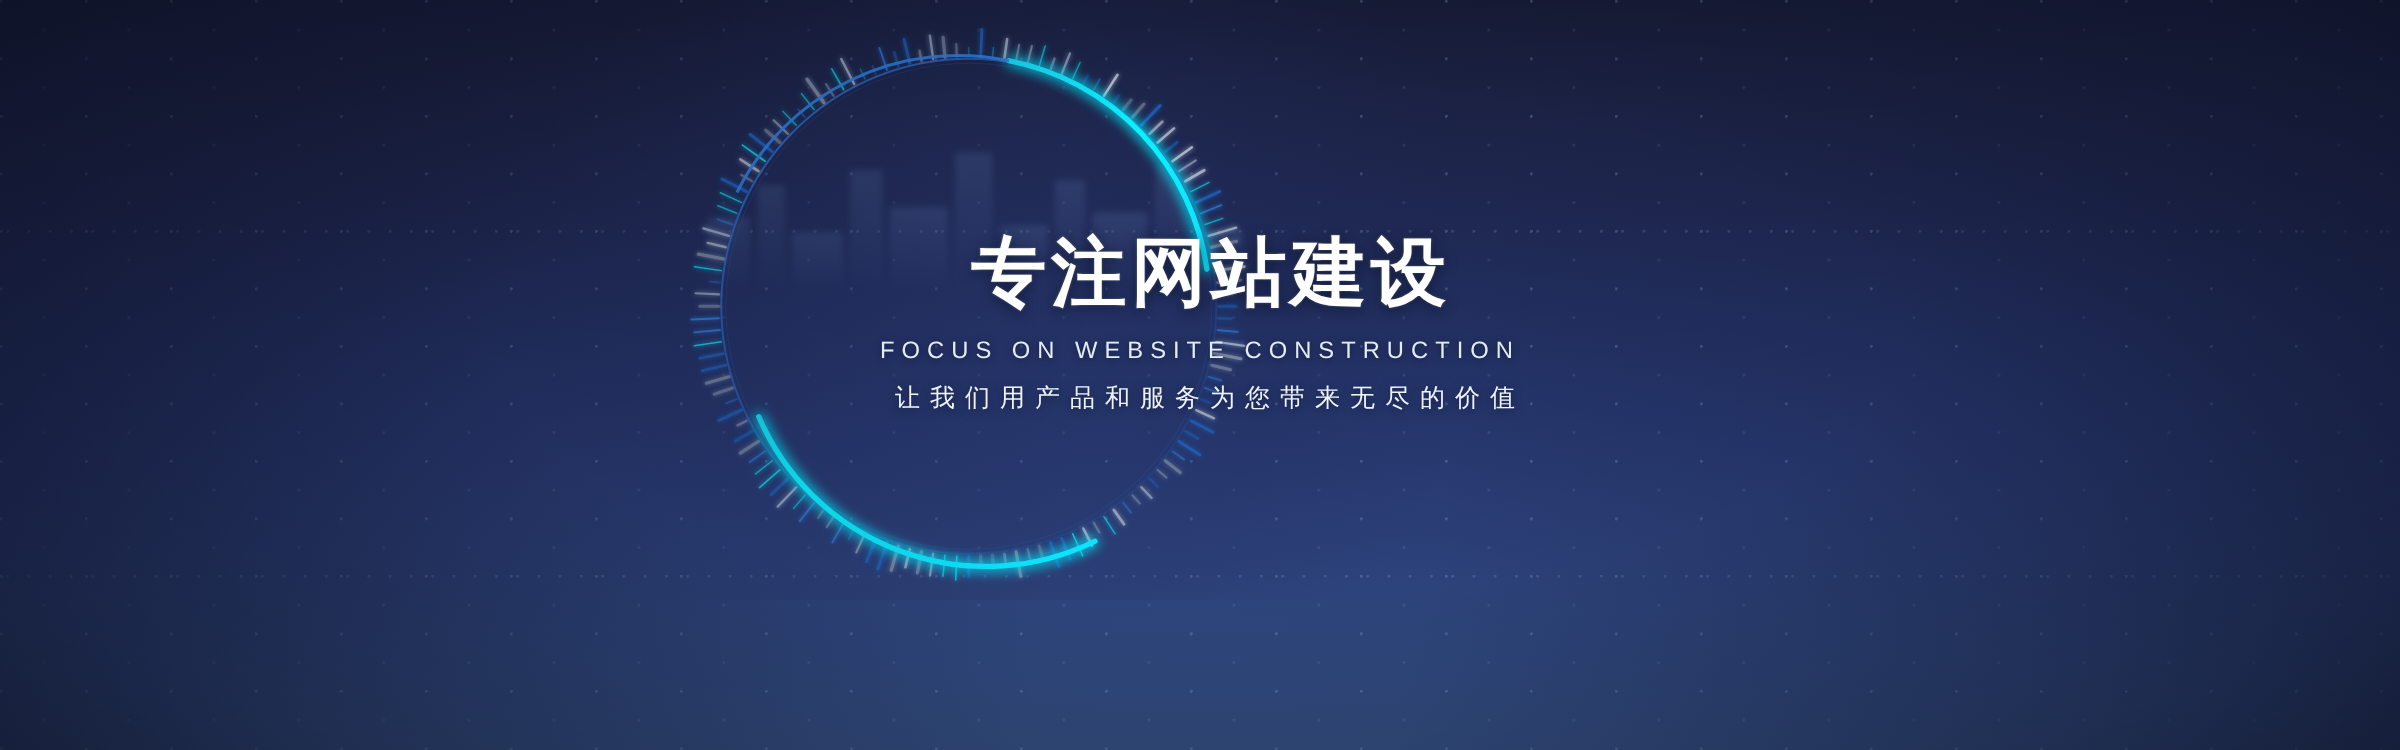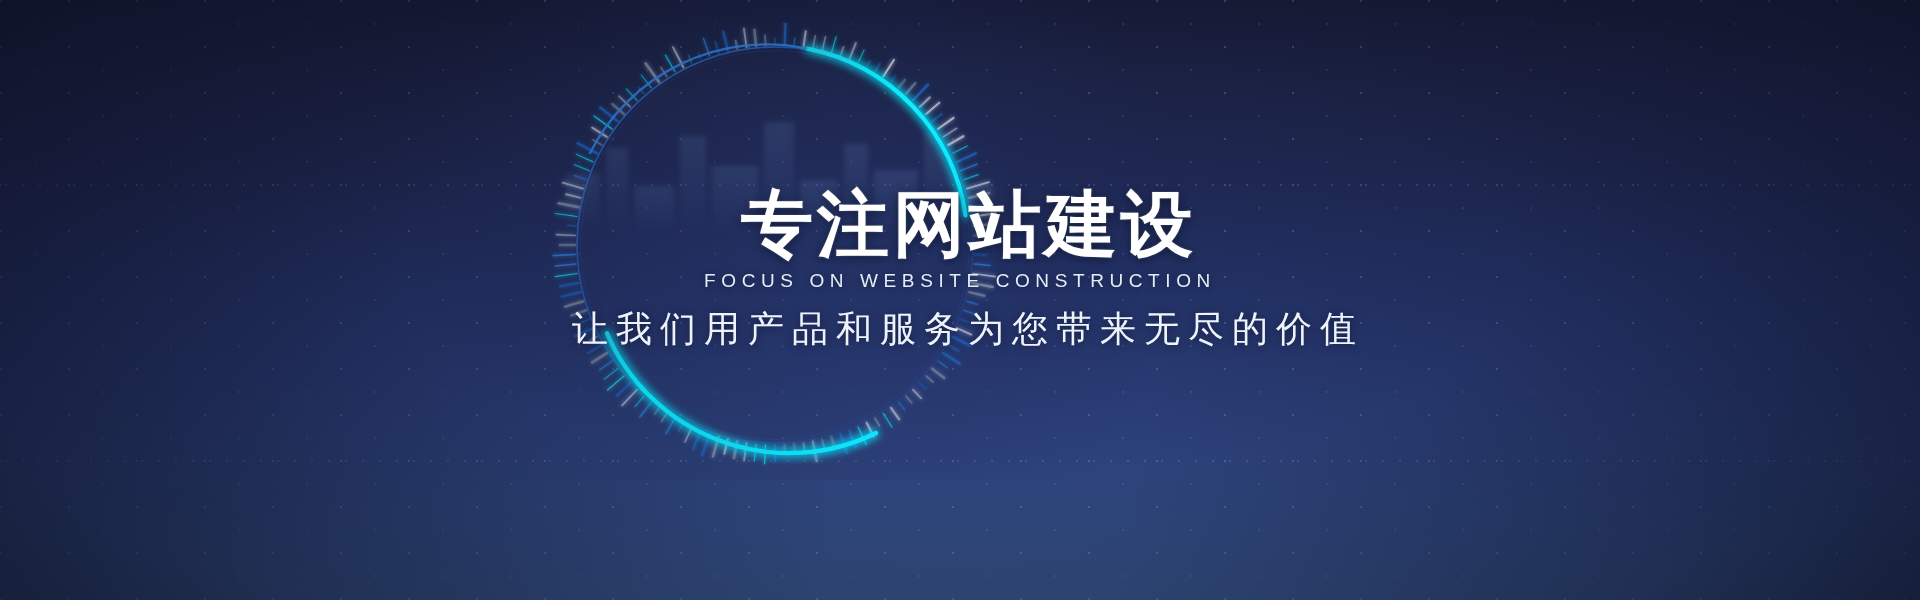--- a/index.html
+++ b/index.html
@@ -112,21 +112,21 @@
     position: absolute;
     left: 0; right: 0; top: 0;
     text-align: center;
     pointer-events: none;
   }
   #title {
     position: absolute;
     left: 0; right: 0;
     top: 188px;
     font-family: "DejaVu Sans", "Liberation Sans", sans-serif;
-    font-size: 72px;
+    font-size: 60px;
     font-weight: bold;
     letter-spacing: 4px;
     color: #ffffff;
     line-height: 1;
     white-space: nowrap;
     text-shadow: 0 2px 10px rgba(8,14,36,0.65), 0 0 2px rgba(255,255,255,0.35);
     margin-left: 18px;
   }
   #subtitle {
     position: absolute;
@@ -138,21 +138,21 @@
     letter-spacing: 5.6px;
     color: #e4ecf8;
     white-space: nowrap;
     text-shadow: 0 1px 6px rgba(8,14,36,0.55);
   }
   #tagline {
     position: absolute;
     left: 16px; right: 0;
     top: 305px;
     font-family: "DejaVu Sans", "Liberation Sans", sans-serif;
-    font-size: 36px;
+    font-size: 20px;
     font-weight: 400;
     letter-spacing: 8px;
     color: #eef3fb;
     white-space: nowrap;
     text-shadow: 0 1px 8px rgba(8,14,36,0.6);
     text-align: center;
   }
 </style>
 </head>
 <body>

